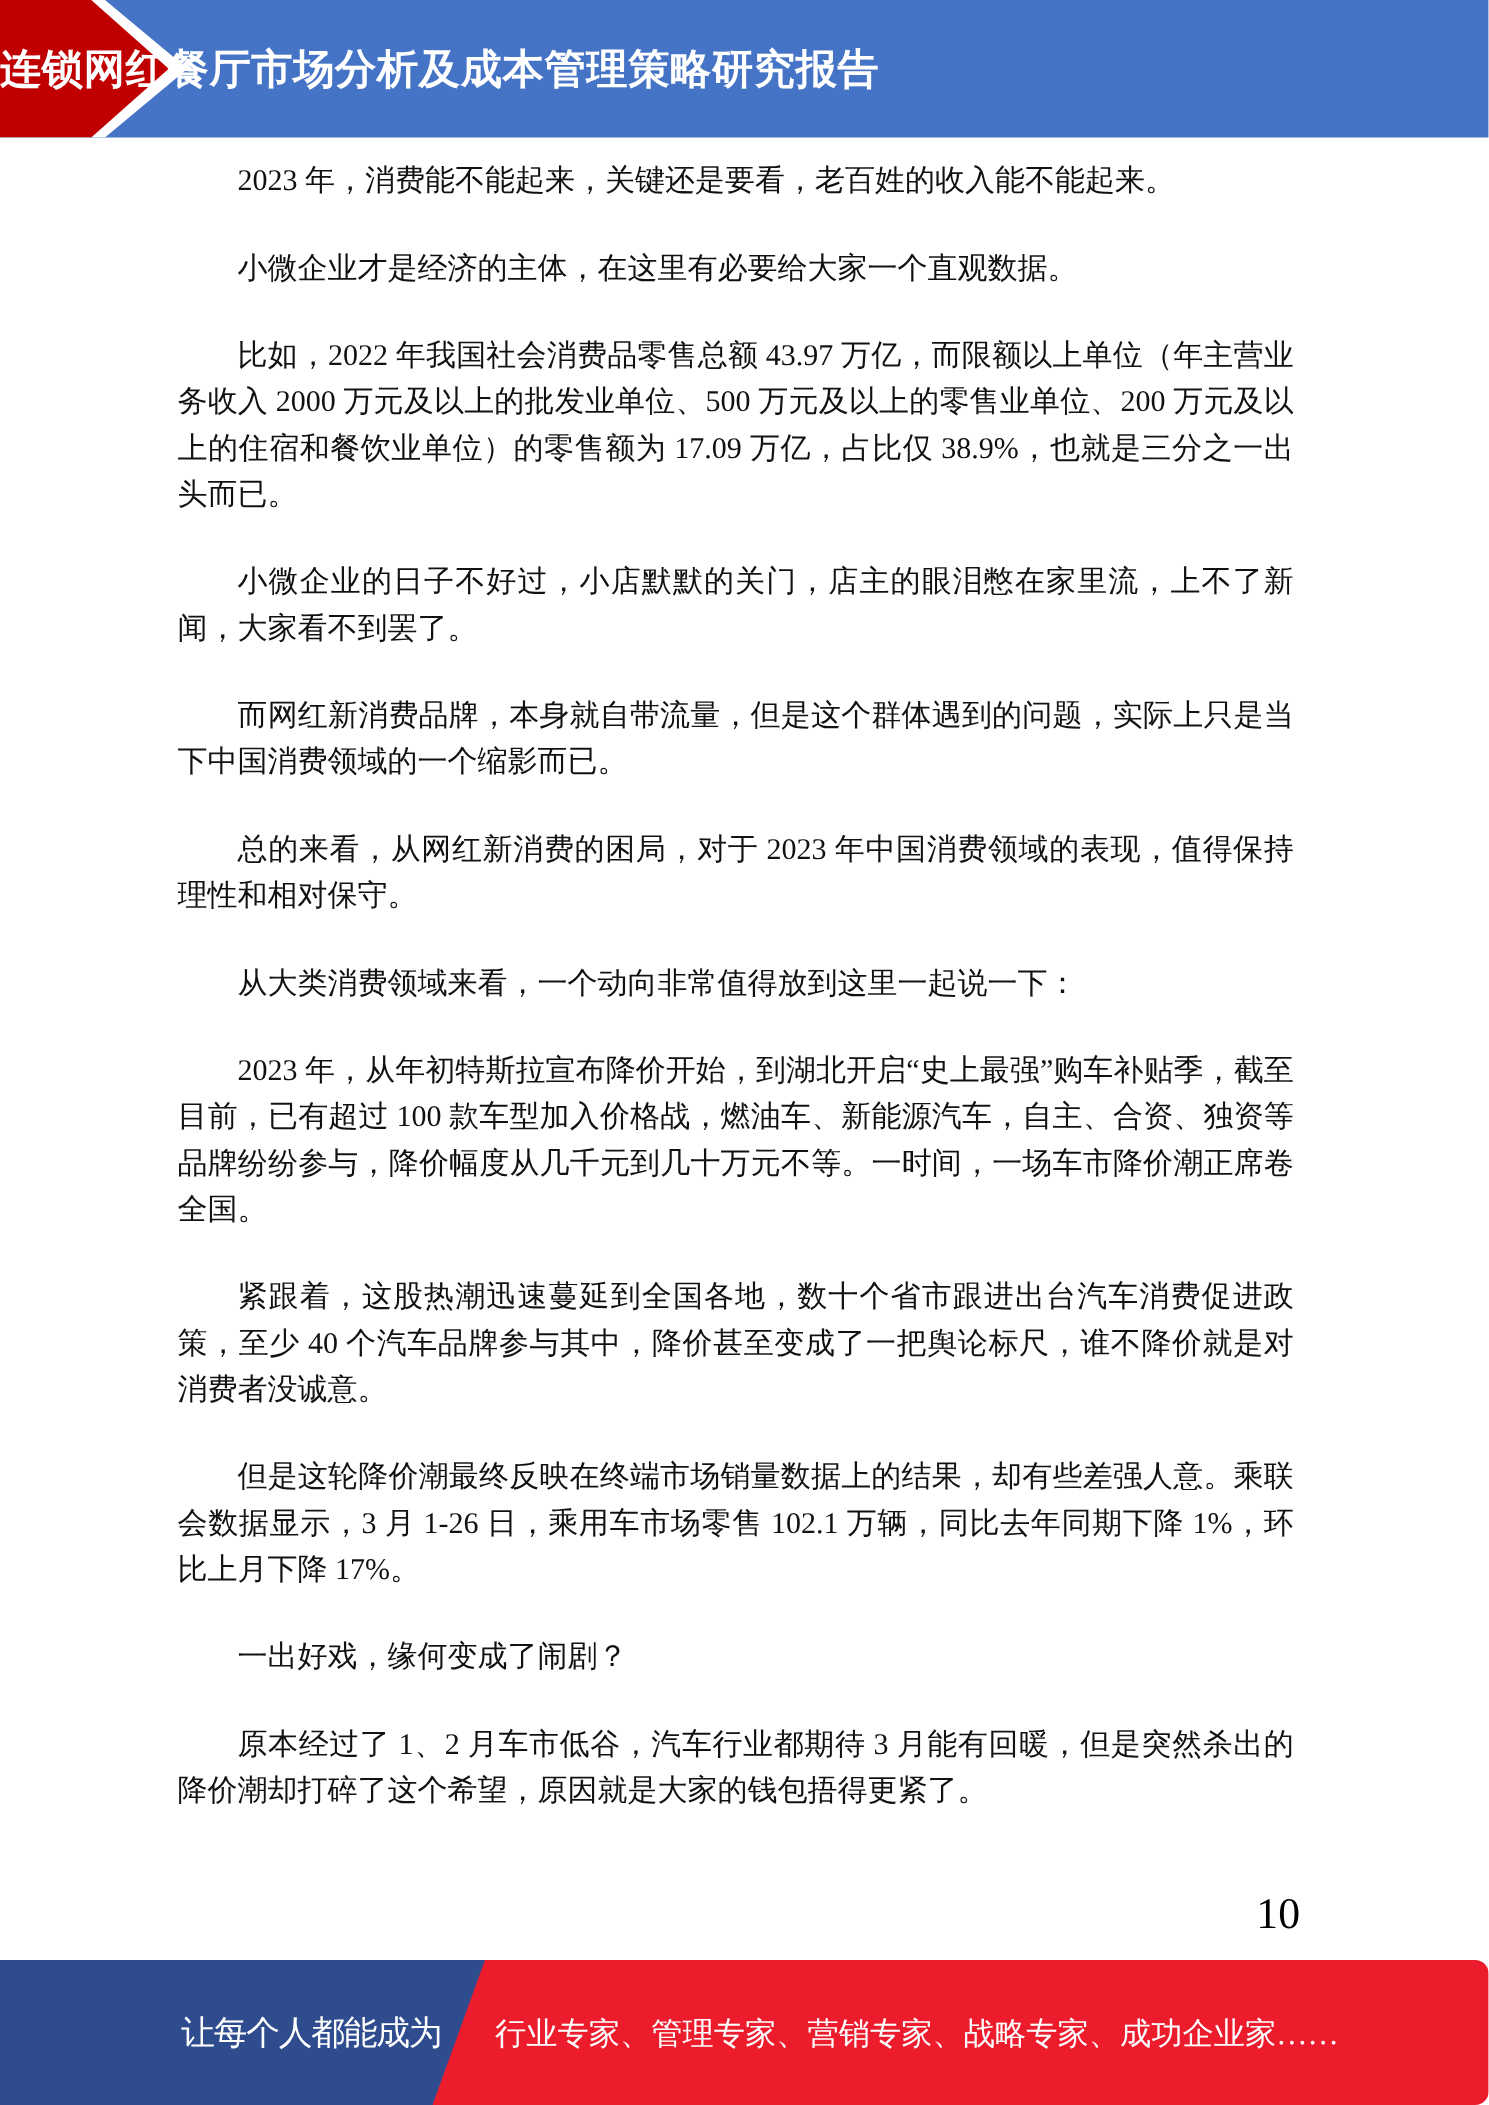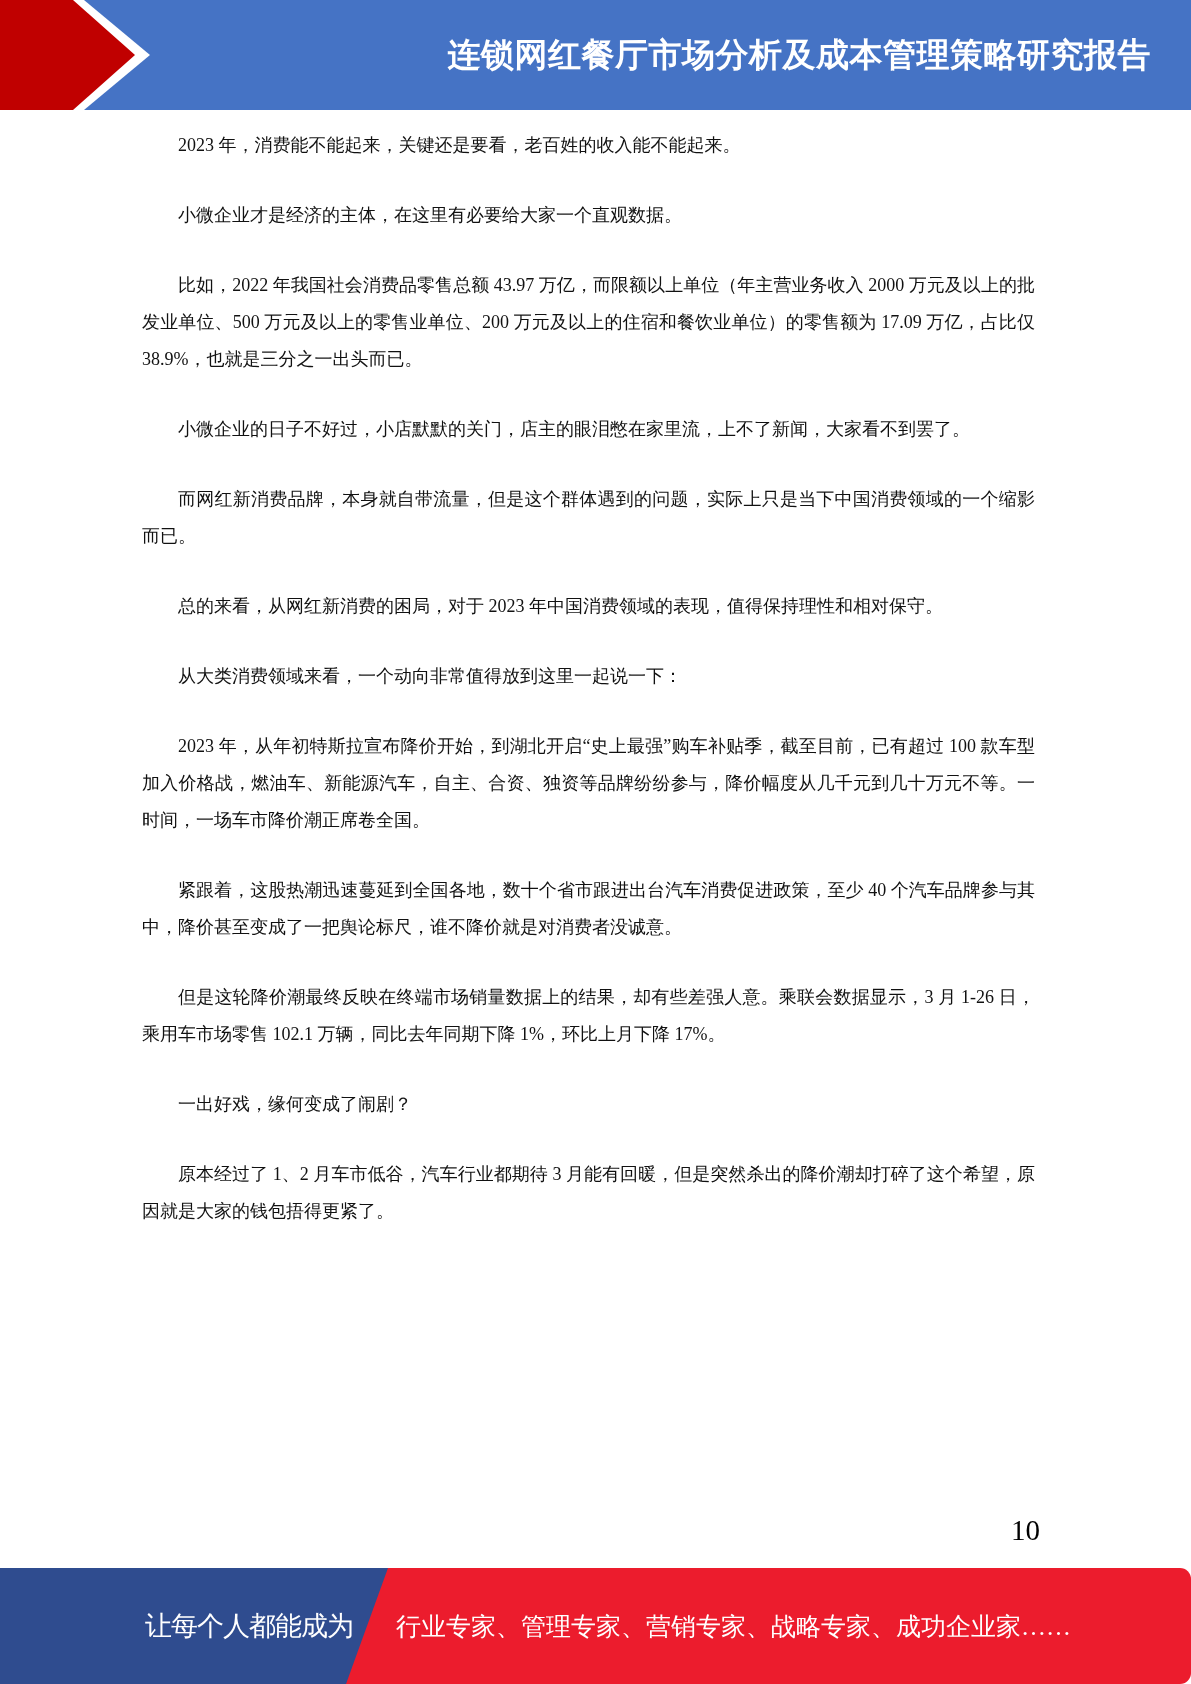--- a/index.html
+++ b/index.html
@@ -30,52 +30,52 @@
   .banner-arrow{
     position:absolute;
     top:0;left:0;
     width:160px;height:110px;
     display:block;
   }
   .banner-title{
     position:absolute;
     top:0;left:0;
     width:100%;
-    padding-right:40px;
+    padding-right:52px;
     line-height:110px;
-    text-align:right;
+    text-align:left;
     font-family:"Liberation Sans","DejaVu Sans",sans-serif;
     font-weight:bold;
     font-size:33px;
     color:#ffffff;
     letter-spacing:0.5px;
     white-space:nowrap;
   }
   
   .doc-body{
     position:absolute;
     top:110px;
     left:142px;
     right:156px;
   }
   .doc-body p{
     margin:0 0 33px 0;
-    font-size:18px;
+    font-size:24px;
     line-height:37px;
     text-indent:2em;
     text-align:justify;
     text-justify:inter-character;
   }
   .doc-body p:first-child{margin-top:17px;}
   
   .page-number{
     position:absolute;
     top:1513px;
     right:151px;
-    font-size:29px;
+    font-size:35px;
     line-height:35px;
     color:#000000;
   }
   
   .footer{
     position:absolute;
     left:0;bottom:0;
     width:1191px;height:116px;
     background:var(--footer-red);
     border-radius:11px;

